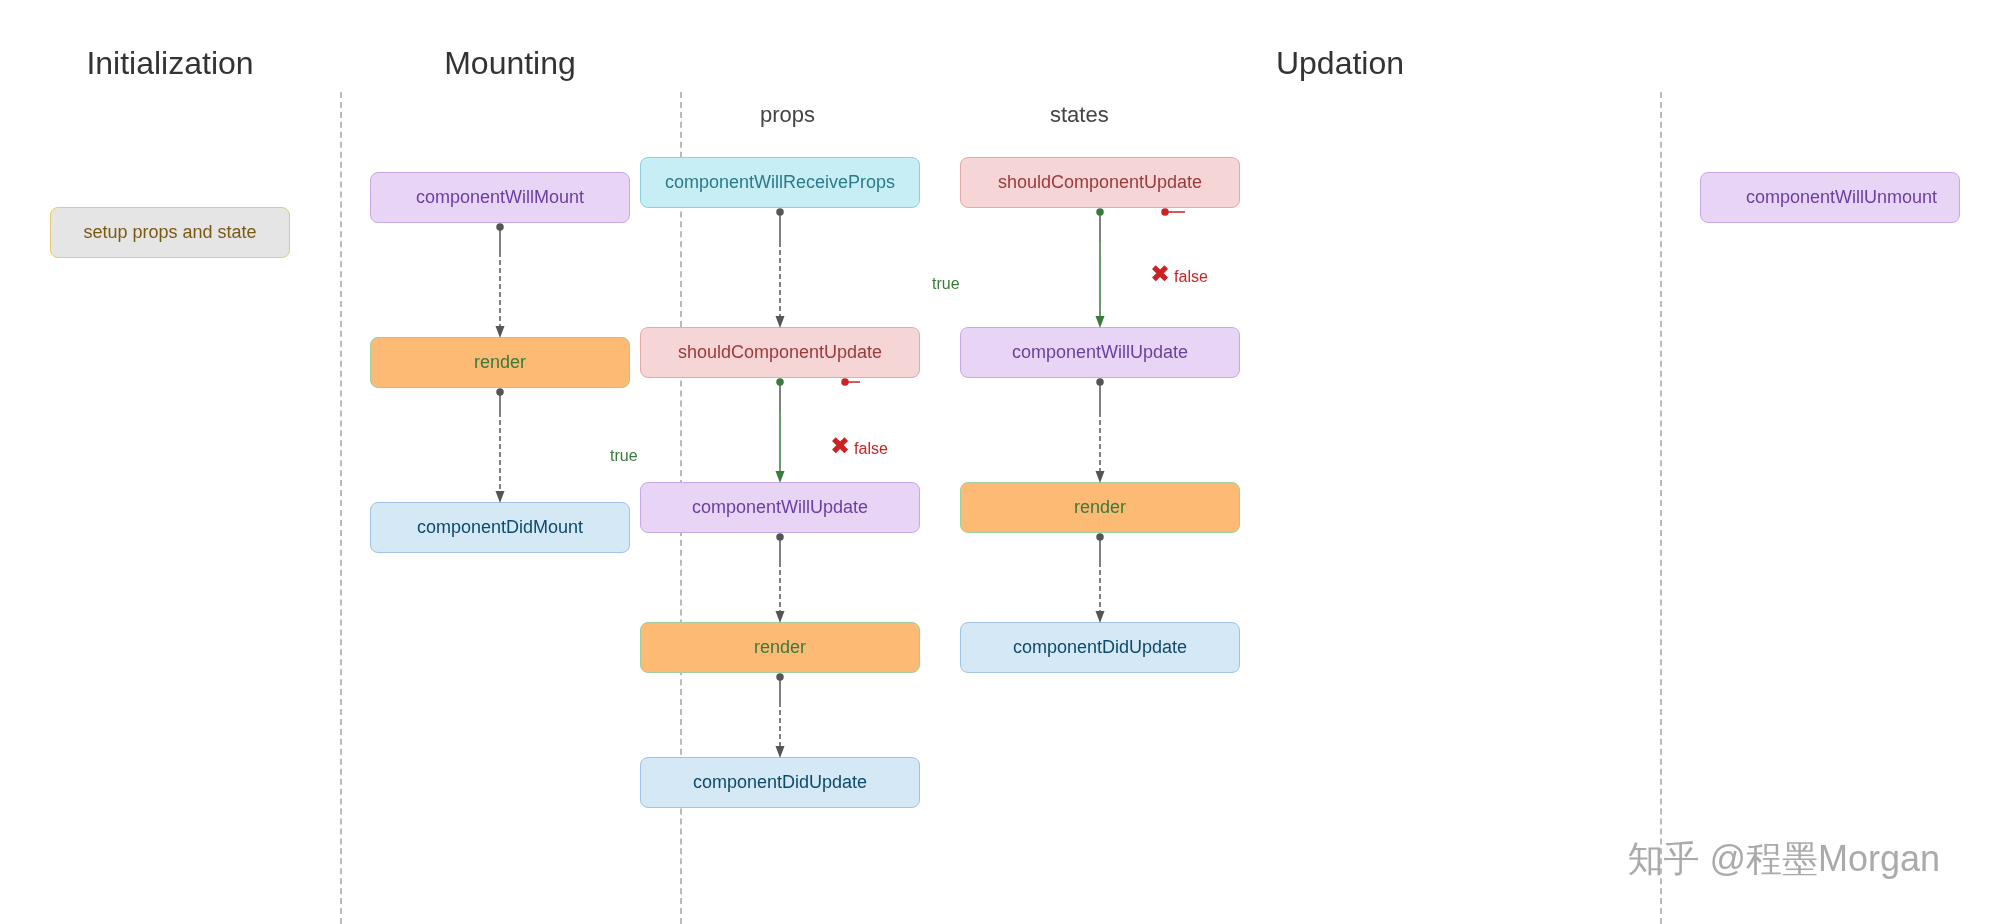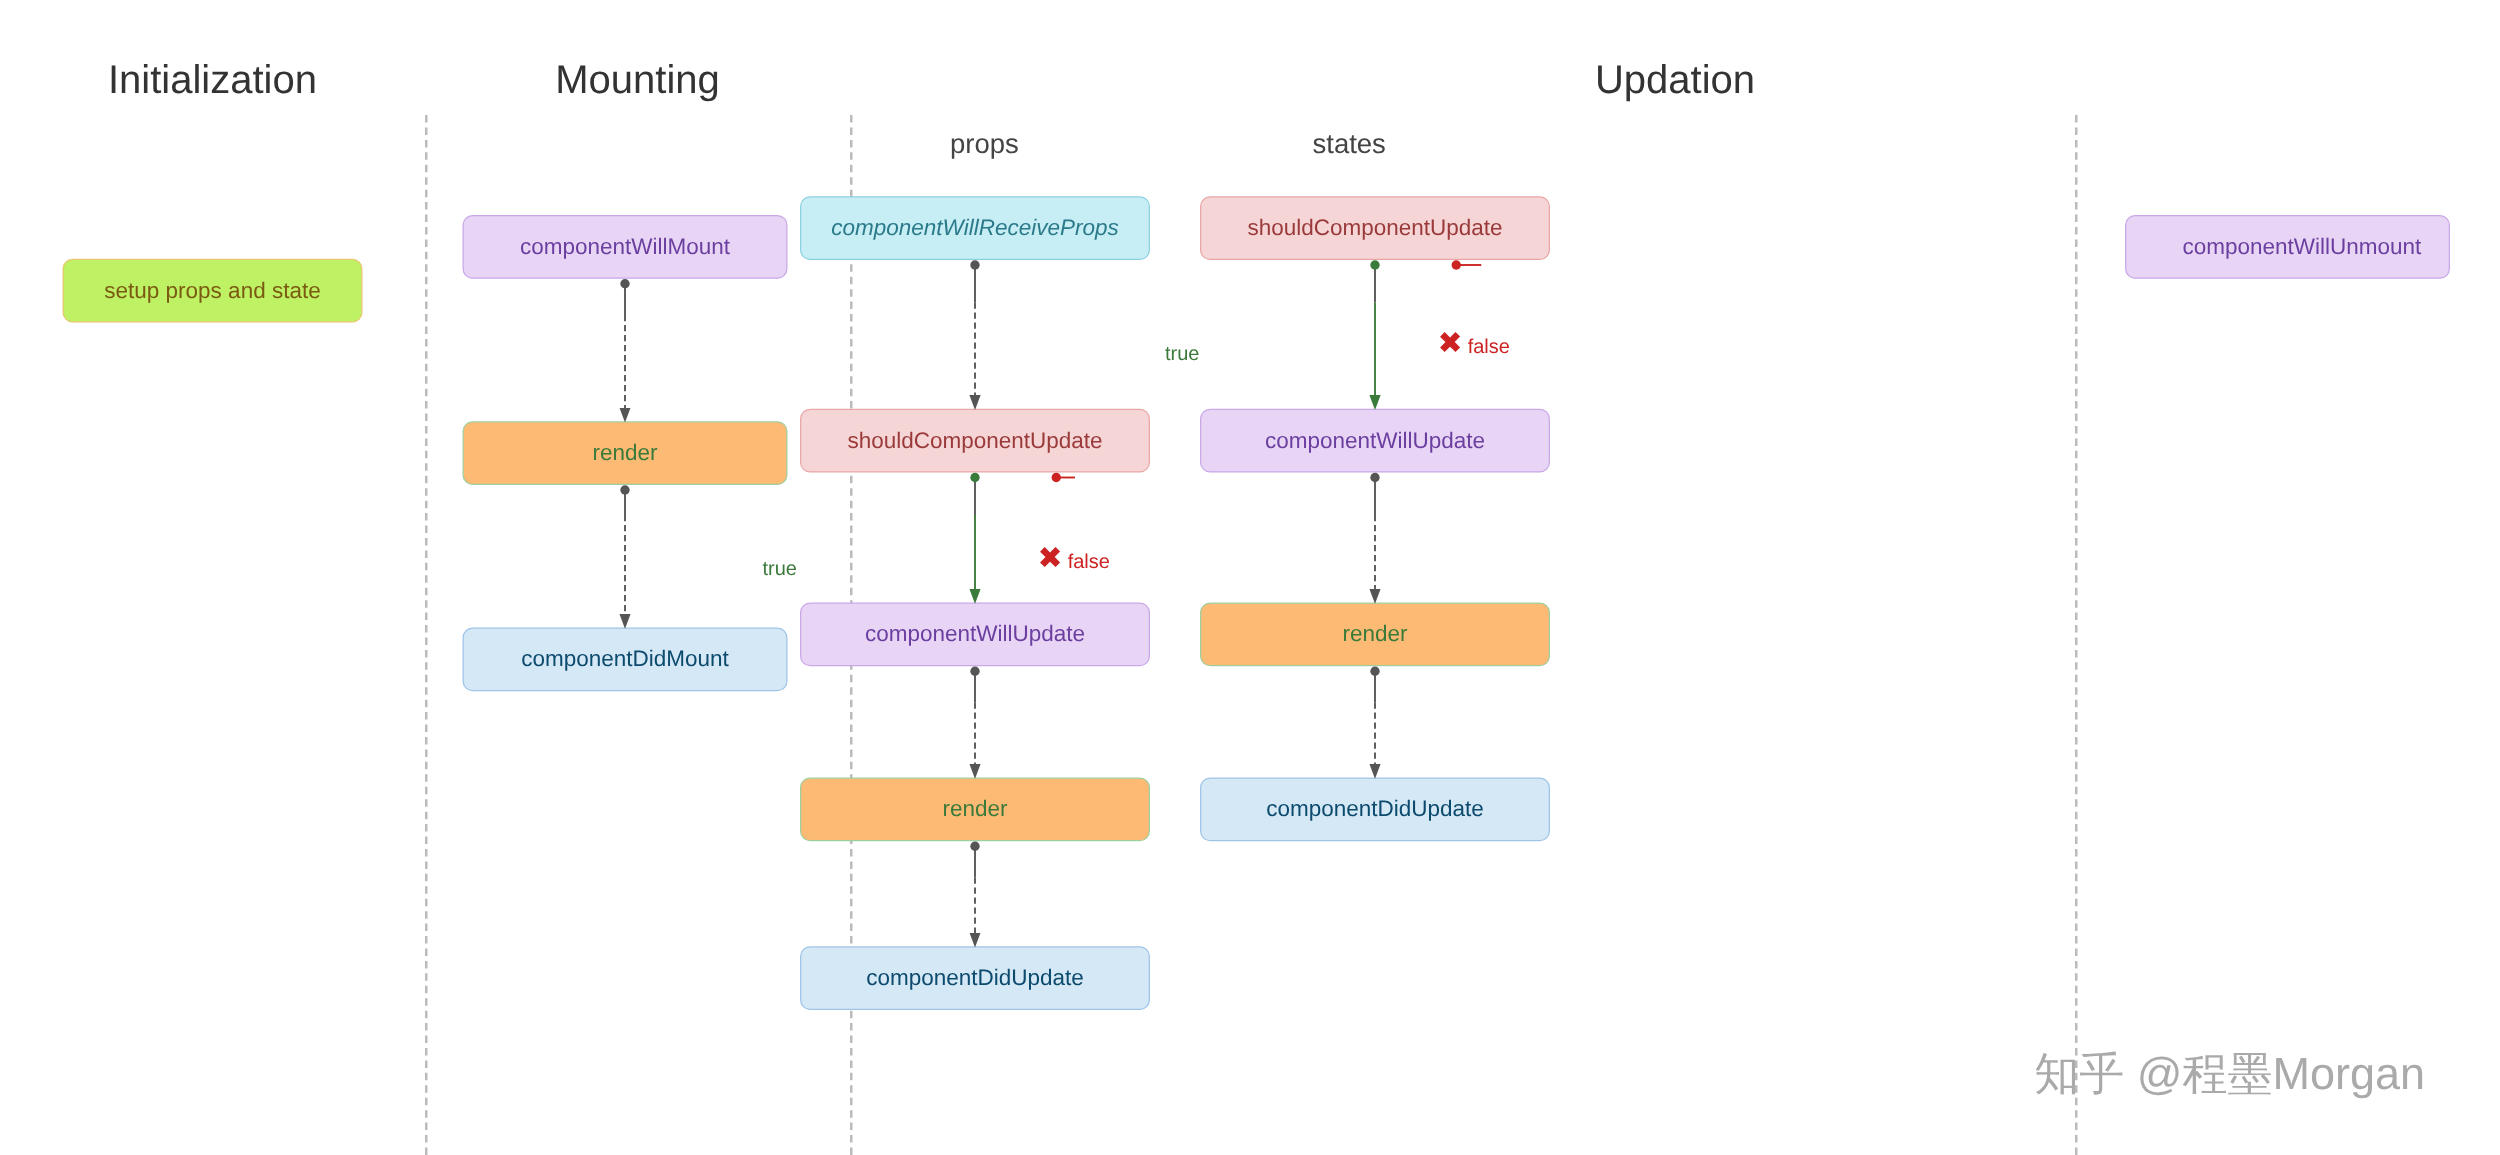--- a/index.html
+++ b/index.html
@@ -63,24 +63,23 @@
     }
     .box-red {
       background: #f5d5d5;
       border: 1.5px solid #e8a8a8;
       color: #9a3a3a;
     }
     .box-cyan {
       background: #c8eef5;
       border: 1.5px solid #8dd0e0;
       color: #2a7a8a;
-      font-style: italic;
     }
     .box-orange {
-      background: #bef264;
+      background: #e5e5e5;
       border: 1.5px solid #e8c870;
       color: #7a5a10;
     }
 
     
     .svg-overlay {
       position: absolute;
       top: 0;
       left: 0;
       width: 100%;

